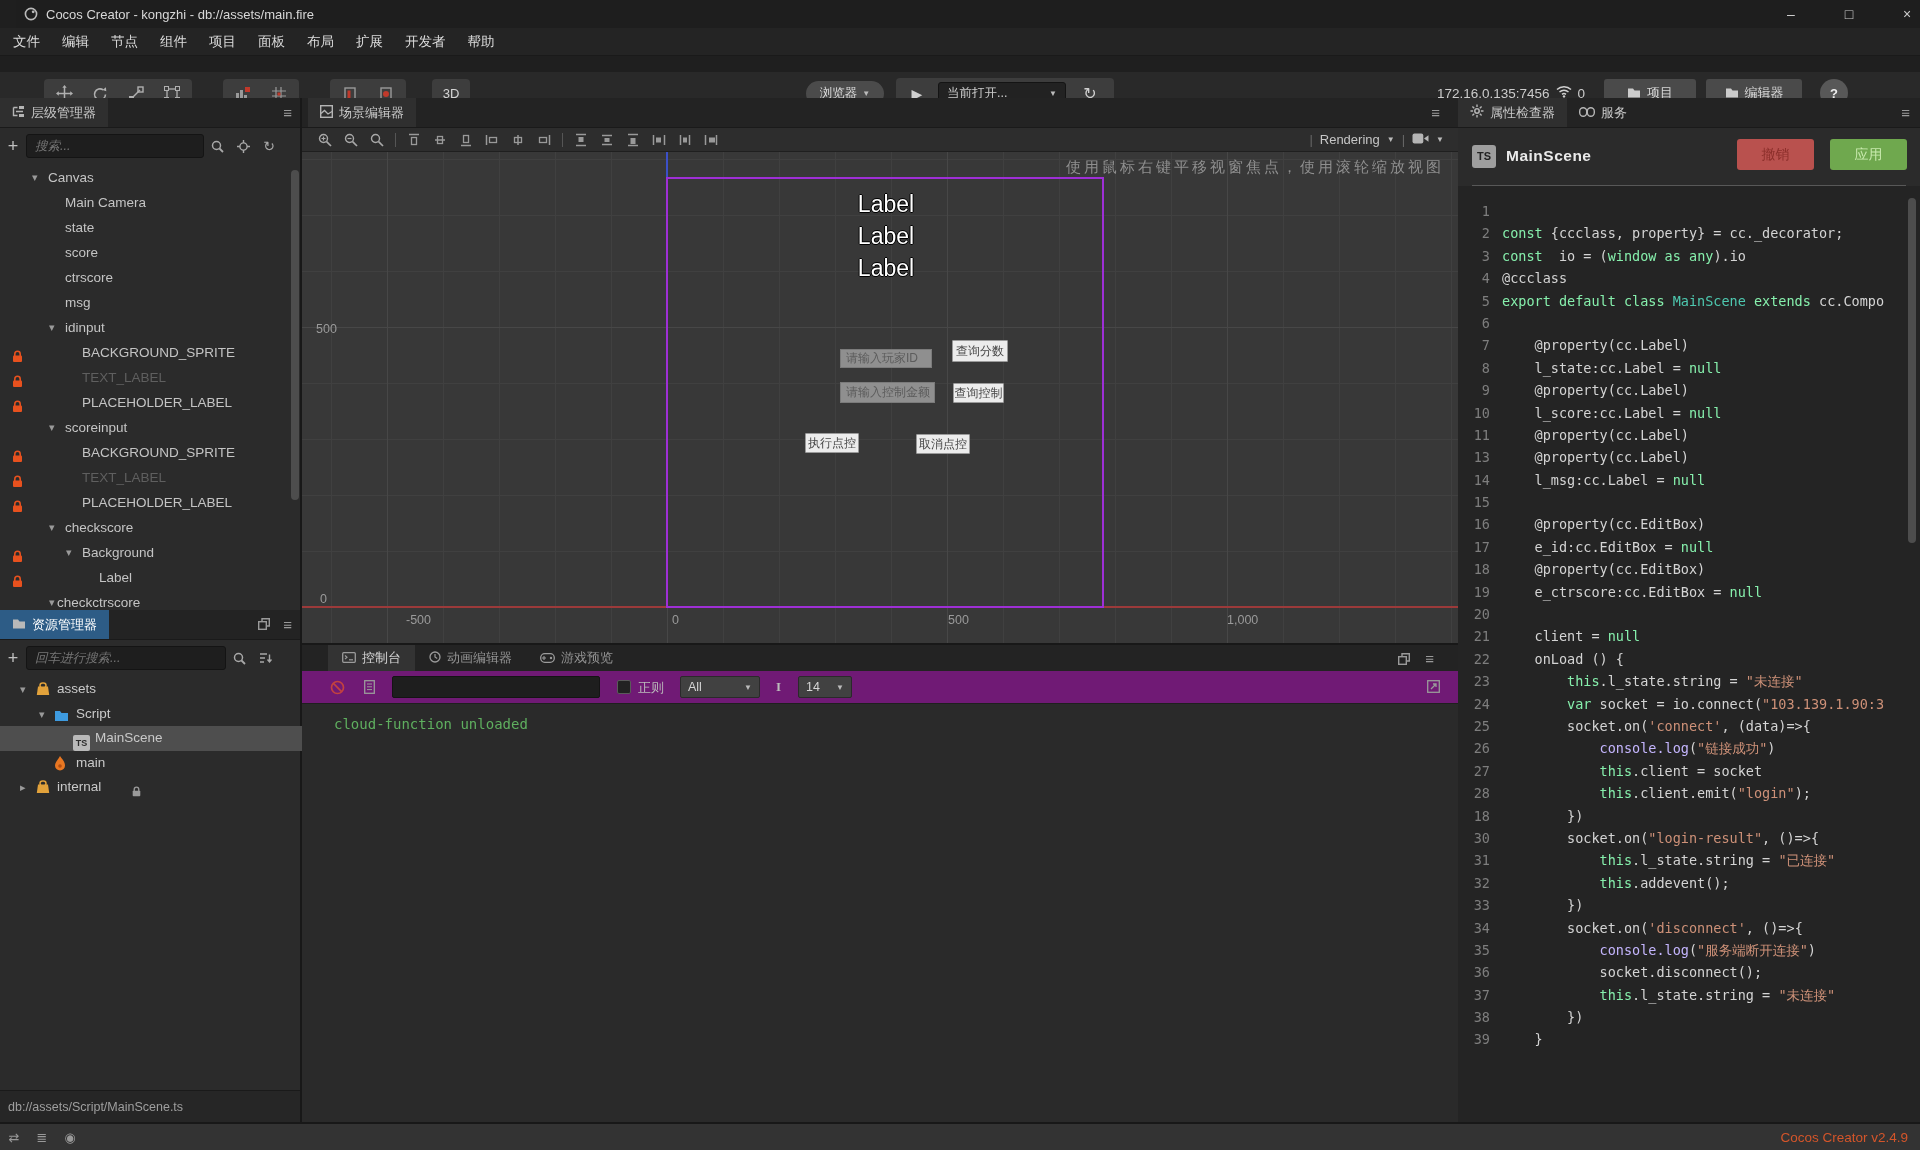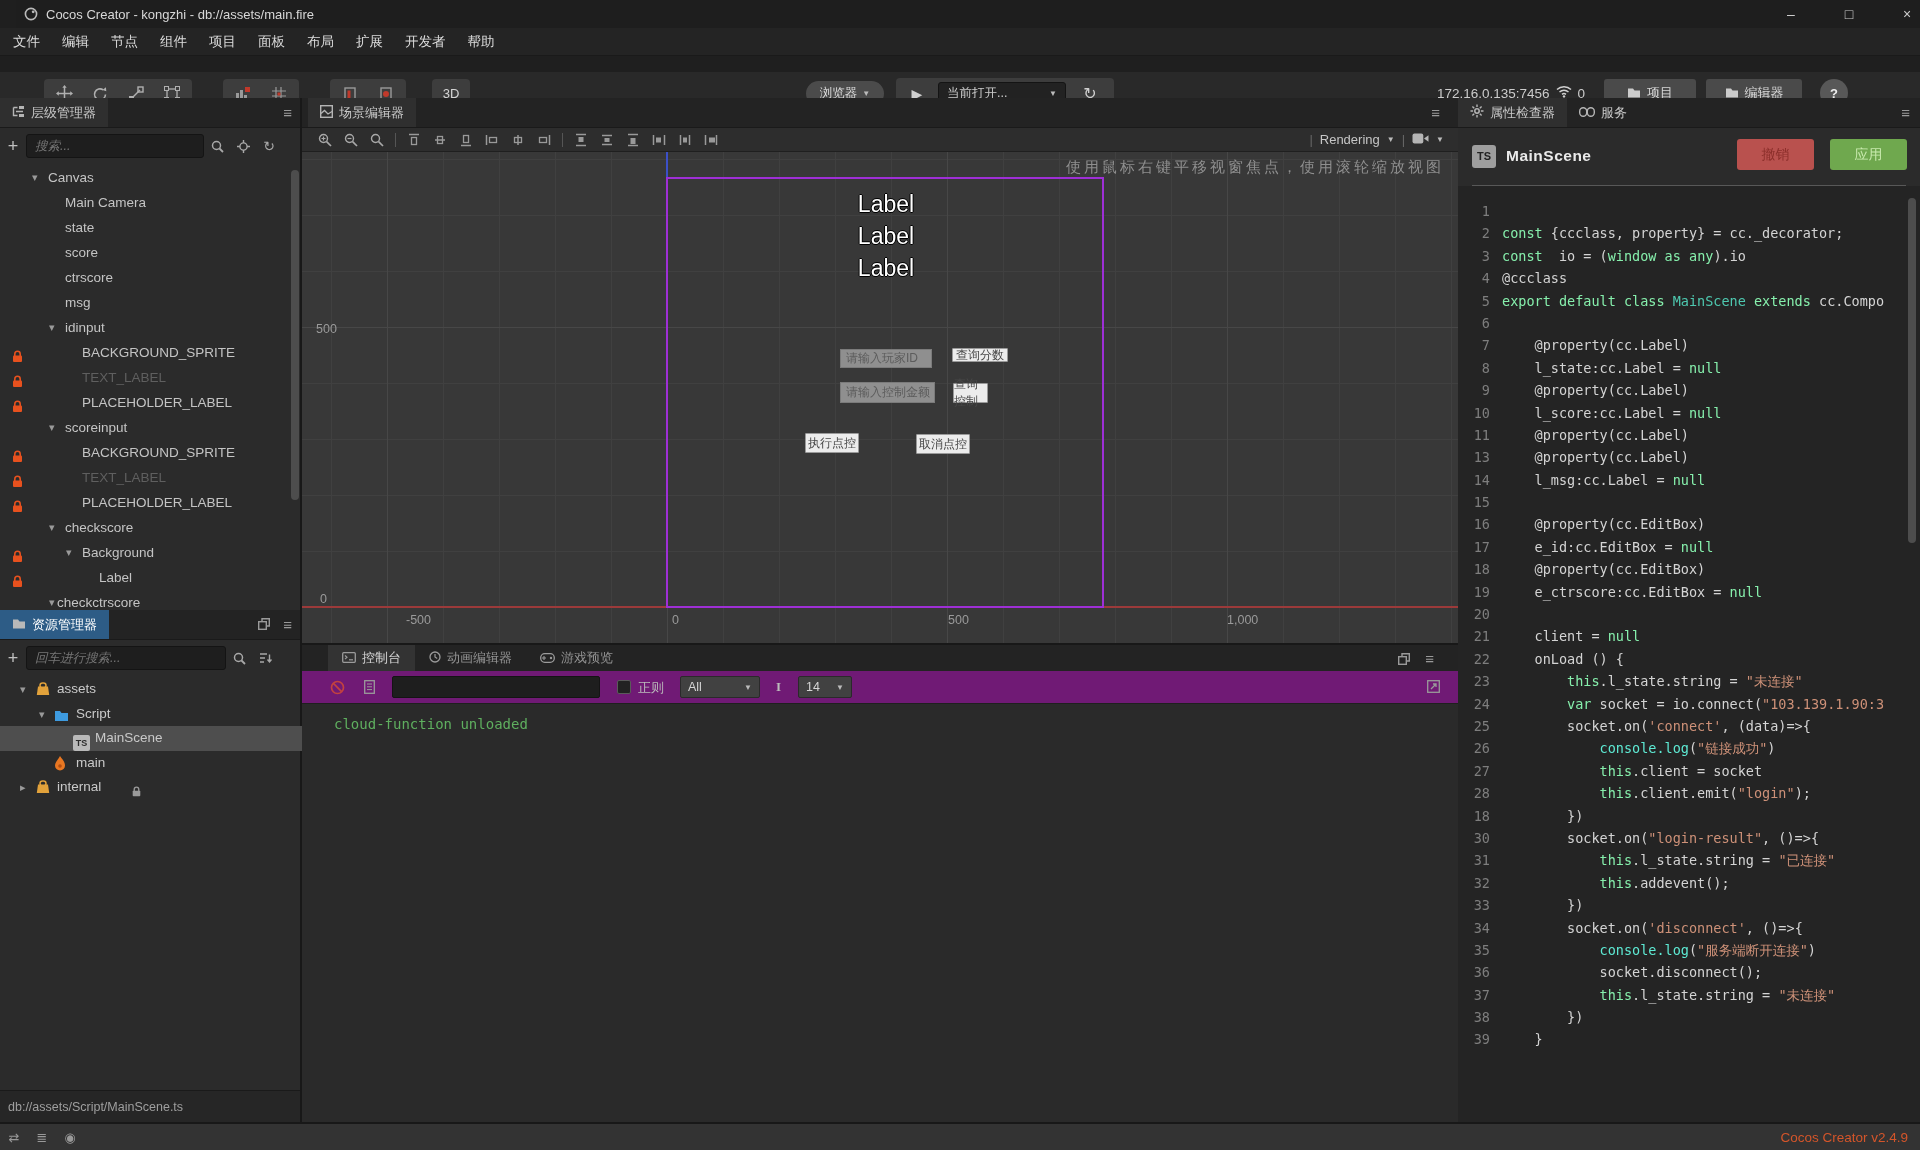--- a/index.html
+++ b/index.html
@@ -105,21 +105,21 @@
   .asset-name { color:#eaeaea; font-weight:bold; font-size:15.5px; letter-spacing:0.5px; }
   .hbtn { position:absolute; top:11px; width:77px; height:31px; border-radius:3px; display:flex; align-items:center; justify-content:center; font-size:14px; }
   .revert { left:279px; background:#b9514e; color:#8c2f2b; }
   .apply { left:372px; background:#6fa84e; color:#c8e9ad; }
   .hdr-divider { left:14px; top:87px; width:434px; height:1px; background:#585858; }
   .code-area { left:0; top:88px; width:462px; height:936px; background:#242424; overflow:hidden; padding-top:14px; }
   .cl { display:flex; height:22.4px; line-height:22.4px; font-family:"DejaVu Sans Mono","Liberation Mono",monospace; font-size:13.5px; }
   .ln { width:44px; text-align:right; padding-right:12px; color:#7e7e7e; flex:none; }
   .ct { white-space:pre; overflow:hidden; }
   .c-k { color:#86efac; } .c-p { color:#d4d4d4; } .c-s { color:#ce9178; }
-  .c-f { color:#5eead4; } .c-t { color:#4ec9b0; }
+  .c-f { color:#c4b5fd; } .c-t { color:#4ec9b0; }
 
   
   .bottombar { left:0; top:1122px; width:1920px; height:28px; background:#333333; border-top:2px solid #181818; display:flex; align-items:center; }
   .bicon { width:28px; text-align:center; color:#999999; font-size:13px; }
   .version { position:absolute; right:12px; color:#d4552a; font-size:13.5px; }
 </style>
 </head>
 <body>
 
 <div class="app">
@@ -601,23 +601,23 @@
       <span class="axis-label" style="left:646px;top:461px">500</span>
       <span class="axis-label" style="left:925px;top:461px">1,000</span>
 
       <div class="abs scene-labels">
         <span class="scene-label">Label</span>
         <span class="scene-label">Label</span>
         <span class="scene-label">Label</span>
       </div>
 
       <div class="editbox" style="left:538px;top:197px;width:92px;height:19px">请输入玩家ID</div>
-      <div class="scenebtn" style="left:650px;top:196px;width:56px;height:14px">查询分数</div>
+      <div class="scenebtn" style="left:650px;top:188px;width:56px;height:22px">查询分数</div>
       <div class="editbox" style="left:538px;top:230px;width:95px;height:21px">请输入控制金额</div>
-      <div class="scenebtn" style="left:651px;top:231px;width:35px;height:20px">查询控制</div>
+      <div class="scenebtn" style="left:651px;top:231px;width:51px;height:20px">查询控制</div>
       <div class="scenebtn" style="left:503px;top:281px;width:54px;height:20px">执行点控</div>
       <div class="scenebtn" style="left:614px;top:282px;width:54px;height:20px">取消点控</div>
     </div>
 
     <div class="abs console-tabbar">
       <span style="width:26px"></span>
       <div class="ctab active">
         <span><svg width="14" height="11">
               <rect x="0.7" y="0.7" width="12.6" height="9.6" rx="1" fill="none" stroke="#9b9b9b" stroke-width="1.3"></rect>
               <path d="M3 3.5l2 1.8-2 1.8" fill="none" stroke="#9b9b9b" stroke-width="1.2"></path>

